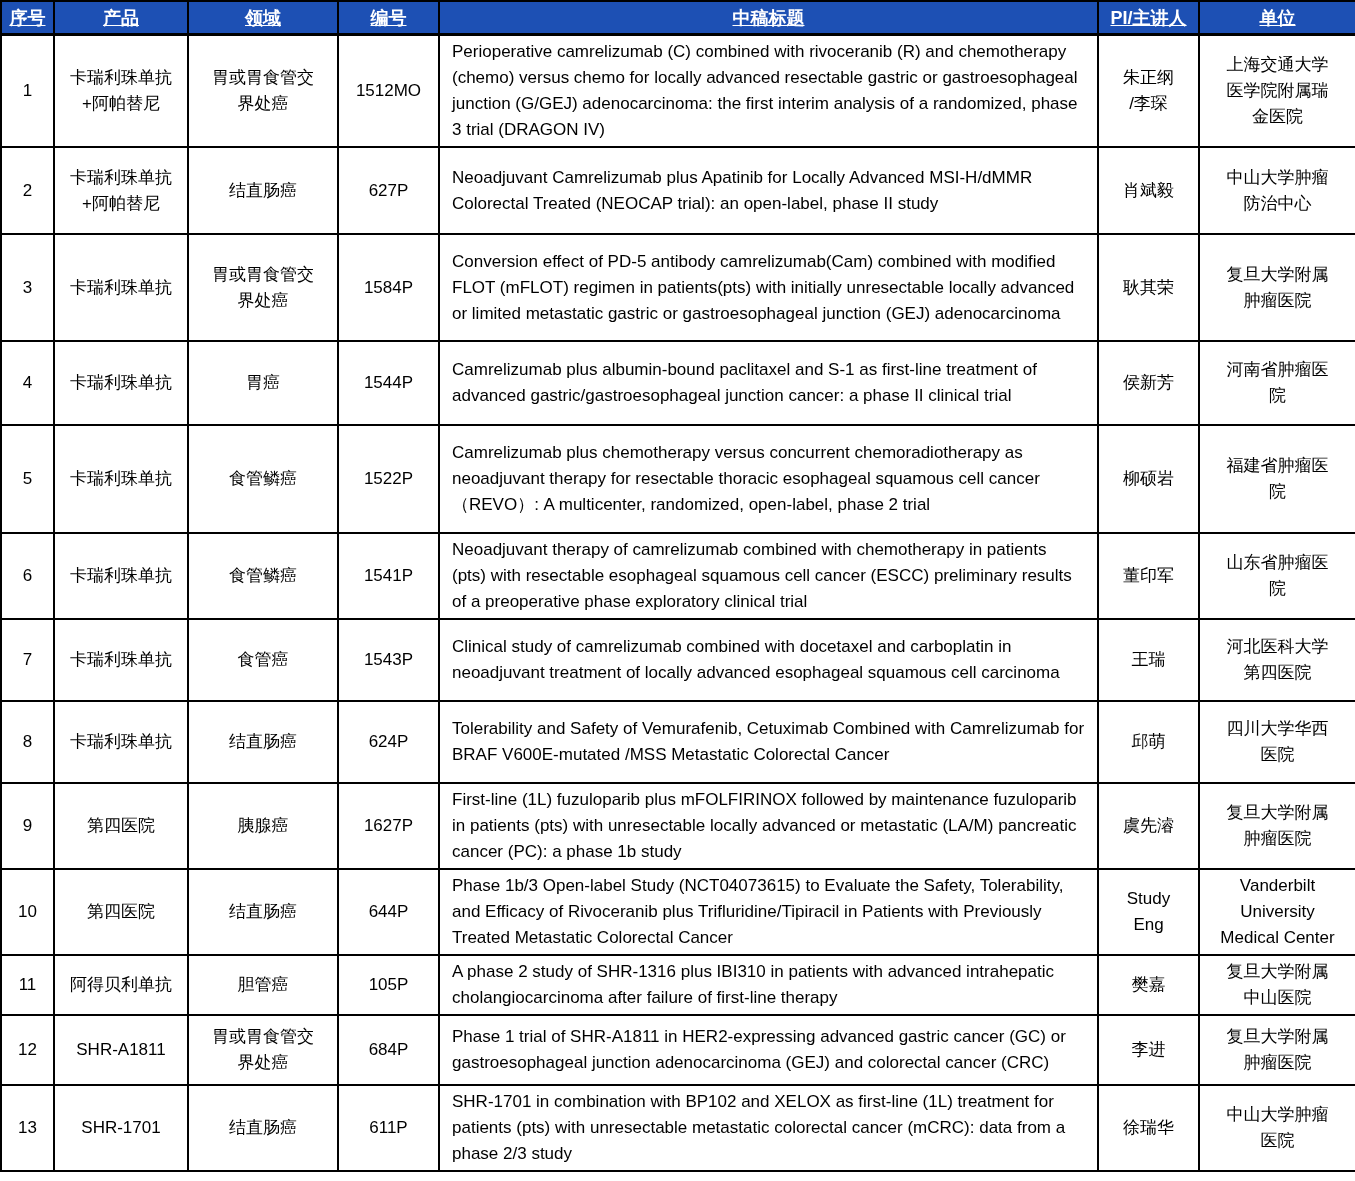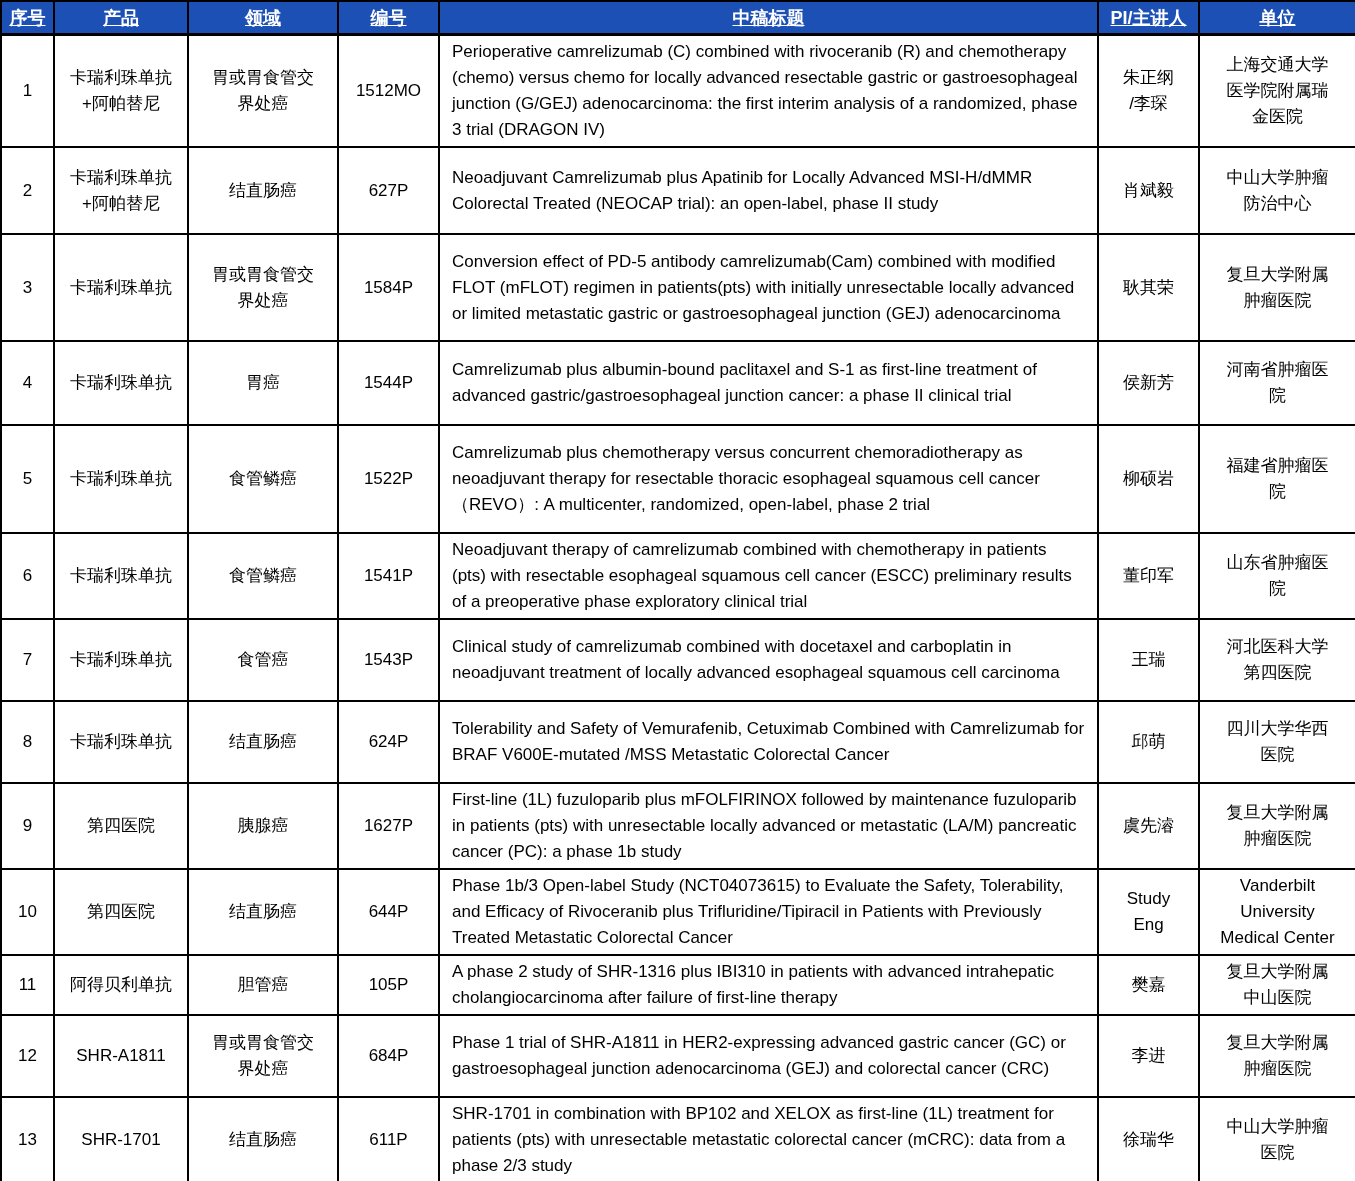--- a/index.html
+++ b/index.html
@@ -61,21 +61,21 @@
   tbody tr:nth-child(2){height:87px;}
   tbody tr:nth-child(3){height:107px;}
   tbody tr:nth-child(4){height:84px;}
   tbody tr:nth-child(5){height:108px;}
   tbody tr:nth-child(6){height:82px;}
   tbody tr:nth-child(7){height:82px;}
   tbody tr:nth-child(8){height:82px;}
   tbody tr:nth-child(9){height:82px;}
   tbody tr:nth-child(10){height:82px;}
   tbody tr:nth-child(11){height:54px;}
-  tbody tr:nth-child(12){height:82px;}
+  tbody tr:nth-child(12){height:70px;}
   tbody tr:nth-child(13){height:79px;}
 </style>
 </head>
 <body>
 
 <table>
   <colgroup>
     <col class="c-no">
       <col class="c-product">
       <col class="c-field">

